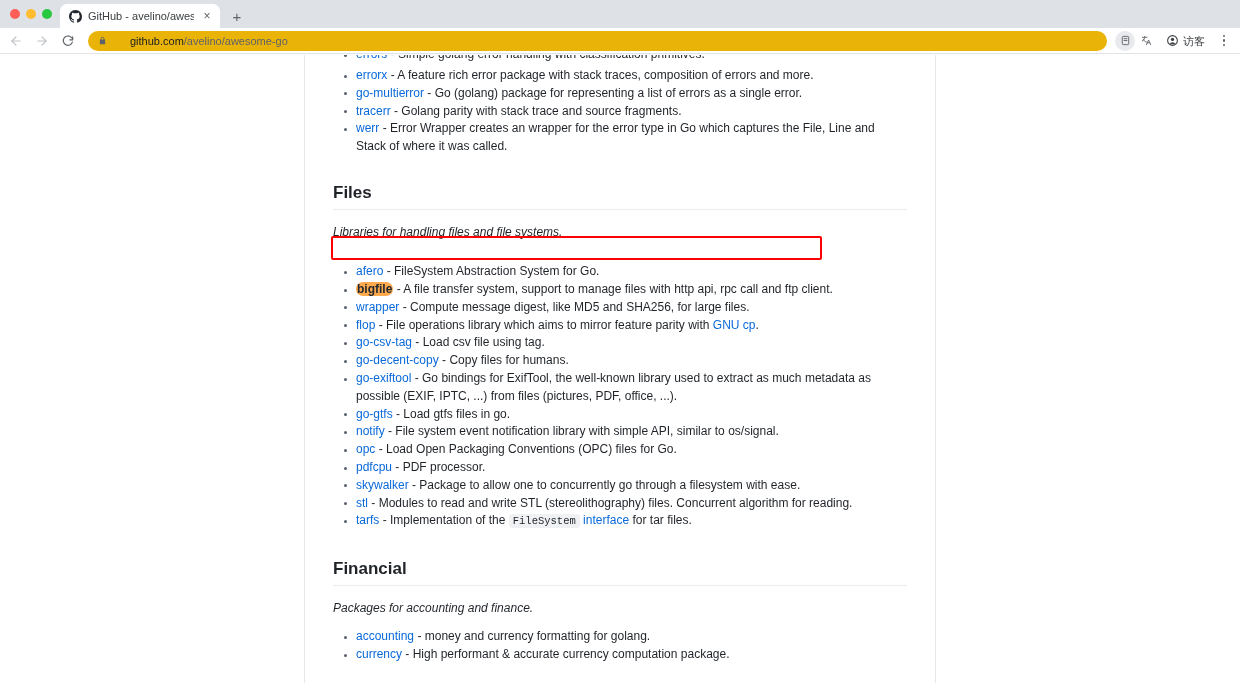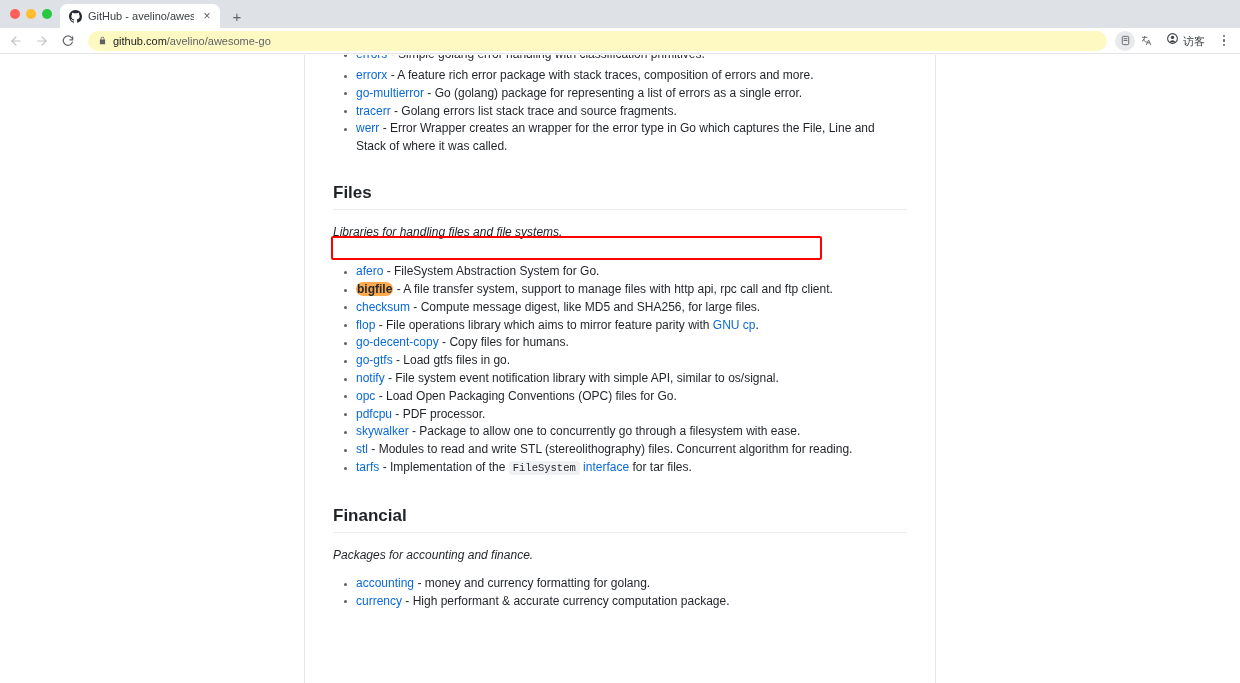--- a/index.html
+++ b/index.html
@@ -68,44 +68,44 @@
   }
   .nav-btn {
     width: 24px; height: 22px;
     display: flex; align-items: center; justify-content: center;
     color: #5f6368;
   }
   .nav-btn.disabled { color: #bdc1c6; }
   #omnibox {
     flex: 1 1 auto;
     height: 20px;
-    background: #fef9c3;
+    background: #eab308;
     border-radius: 10px;
     display: flex; align-items: center;
     padding: 0 10px;
     margin: 0 6px;
-    gap: 6px;
+    gap: 23px;
     min-width: 0;
   }
   #lock-icon { flex: 0 0 auto; display: flex; align-items: center; color: #5f6368; }
   #url-text {
     font-size: 11px; color: #5f6368;
     white-space: nowrap; overflow: hidden;
     line-height: 20px;
   }
   #url-text .host { color: #202124; }
   #toolbar-right { display: flex; align-items: center; gap: 1px; flex: 0 0 auto; }
   .ext-icon {
     width: 20px; height: 20px; border-radius: 50%;
     display: flex; align-items: center; justify-content: center;
     color: #5f6368;
   }
   .ext-icon.active { background: #e8eaed; }
   #profile-chip {
-    display: flex; align-items: flex-start; gap: 4px;
+    display: flex; align-items: flex-end; gap: 4px;
     padding: 0 6px 0 3px; height: 20px; margin-left: 6px;
   }
   #profile-label { font-size: 11px; color: #3c4043; line-height: 20px; }
   #menu-btn {
     width: 20px; height: 20px; margin-left: 2px;
     display: flex; flex-direction: column; align-items: center; justify-content: center; gap: 2px;
   }
   #menu-btn i { display: block; width: 2.5px; height: 2.5px; border-radius: 50%; background: #5f6368; }
 
   
@@ -300,37 +300,39 @@
 
       <div id="clipped-top">
         <ul class="pkg-list md">
           <li><a href="#">errors</a><span> - Simple golang error handling with classification primitives.</span></li>
         </ul>
       </div>
 
       <ul class="pkg-list md" style="margin-top:12px;">
         <li><a href="#">errorx</a><span> - A feature rich error package with stack traces, composition of errors and more.</span></li>
         <li><a href="#">go-multierror</a><span> - Go (golang) package for representing a list of errors as a single error.</span></li>
-        <li><a href="#">tracerr</a><span> - Golang errors list stack trace and source fragments.</span></li>
+        <li><a href="#">tracerr</a><span> - Golang parity with stack trace and source fragments.</span></li>
         <li><a href="#">werr</a><span> - Error Wrapper creates an wrapper for the error type in Go which captures the File, Line and Stack of where it was called.</span></li>
       </ul>
 
       <h2 class="md-h" style="margin-top:26px;">Files</h2>
       <p class="section-desc" style="margin-top:15px;">Libraries for handling files and file systems.</p>
 
       <ul class="pkg-list md" style="margin-top:24px;">
         <li><a href="#">afero</a><span> - FileSystem Abstraction System for Go.</span></li>
 
         <li><mark class="hl" style="background: rgb(255, 169, 77);">bigfile</mark><span> - A file transfer system, support to manage files with http api, rpc call and ftp client.</span></li>
 
-        <li><a href="#">checksum</a><span> - Compute message digest, like MD5 and SHA256, for large files.</span></li>
+        <li><a href="#">wrapper</a><span> - Compute message digest, like MD5 and SHA256, for large files.</span></li>
 
         <li><a href="#">flop</a><span> - File operations library which aims to mirror feature parity with </span><a href="#">GNU cp</a><span>.</span></li>
 
+        <li><a href="#">go-csv-tag</a><span> - Load csv file using tag.</span></li>
         <li><a href="#">go-decent-copy</a><span> - Copy files for humans.</span></li>
+        <li><a href="#">go-exiftool</a><span> - Go bindings for ExifTool, the well-known library used to extract as much metadata as possible (EXIF, IPTC, ...) from files (pictures, PDF, office, ...).</span></li>
         <li><a href="#">go-gtfs</a><span> - Load gtfs files in go.</span></li>
         <li><a href="#">notify</a><span> - File system event notification library with simple API, similar to os/signal.</span></li>
         <li><a href="#">opc</a><span> - Load Open Packaging Conventions (OPC) files for Go.</span></li>
         <li><a href="#">pdfcpu</a><span> - PDF processor.</span></li>
         <li><a href="#">skywalker</a><span> - Package to allow one to concurrently go through a filesystem with ease.</span></li>
         <li><a href="#">stl</a><span> - Modules to read and write STL (stereolithography) files. Concurrent algorithm for reading.</span></li>
 
         <li><a href="#">tarfs</a><span> - Implementation of the </span><code class="inline">FileSystem</code>&nbsp;<a href="#">interface</a><span> for tar files.</span></li>
 
       </ul>

